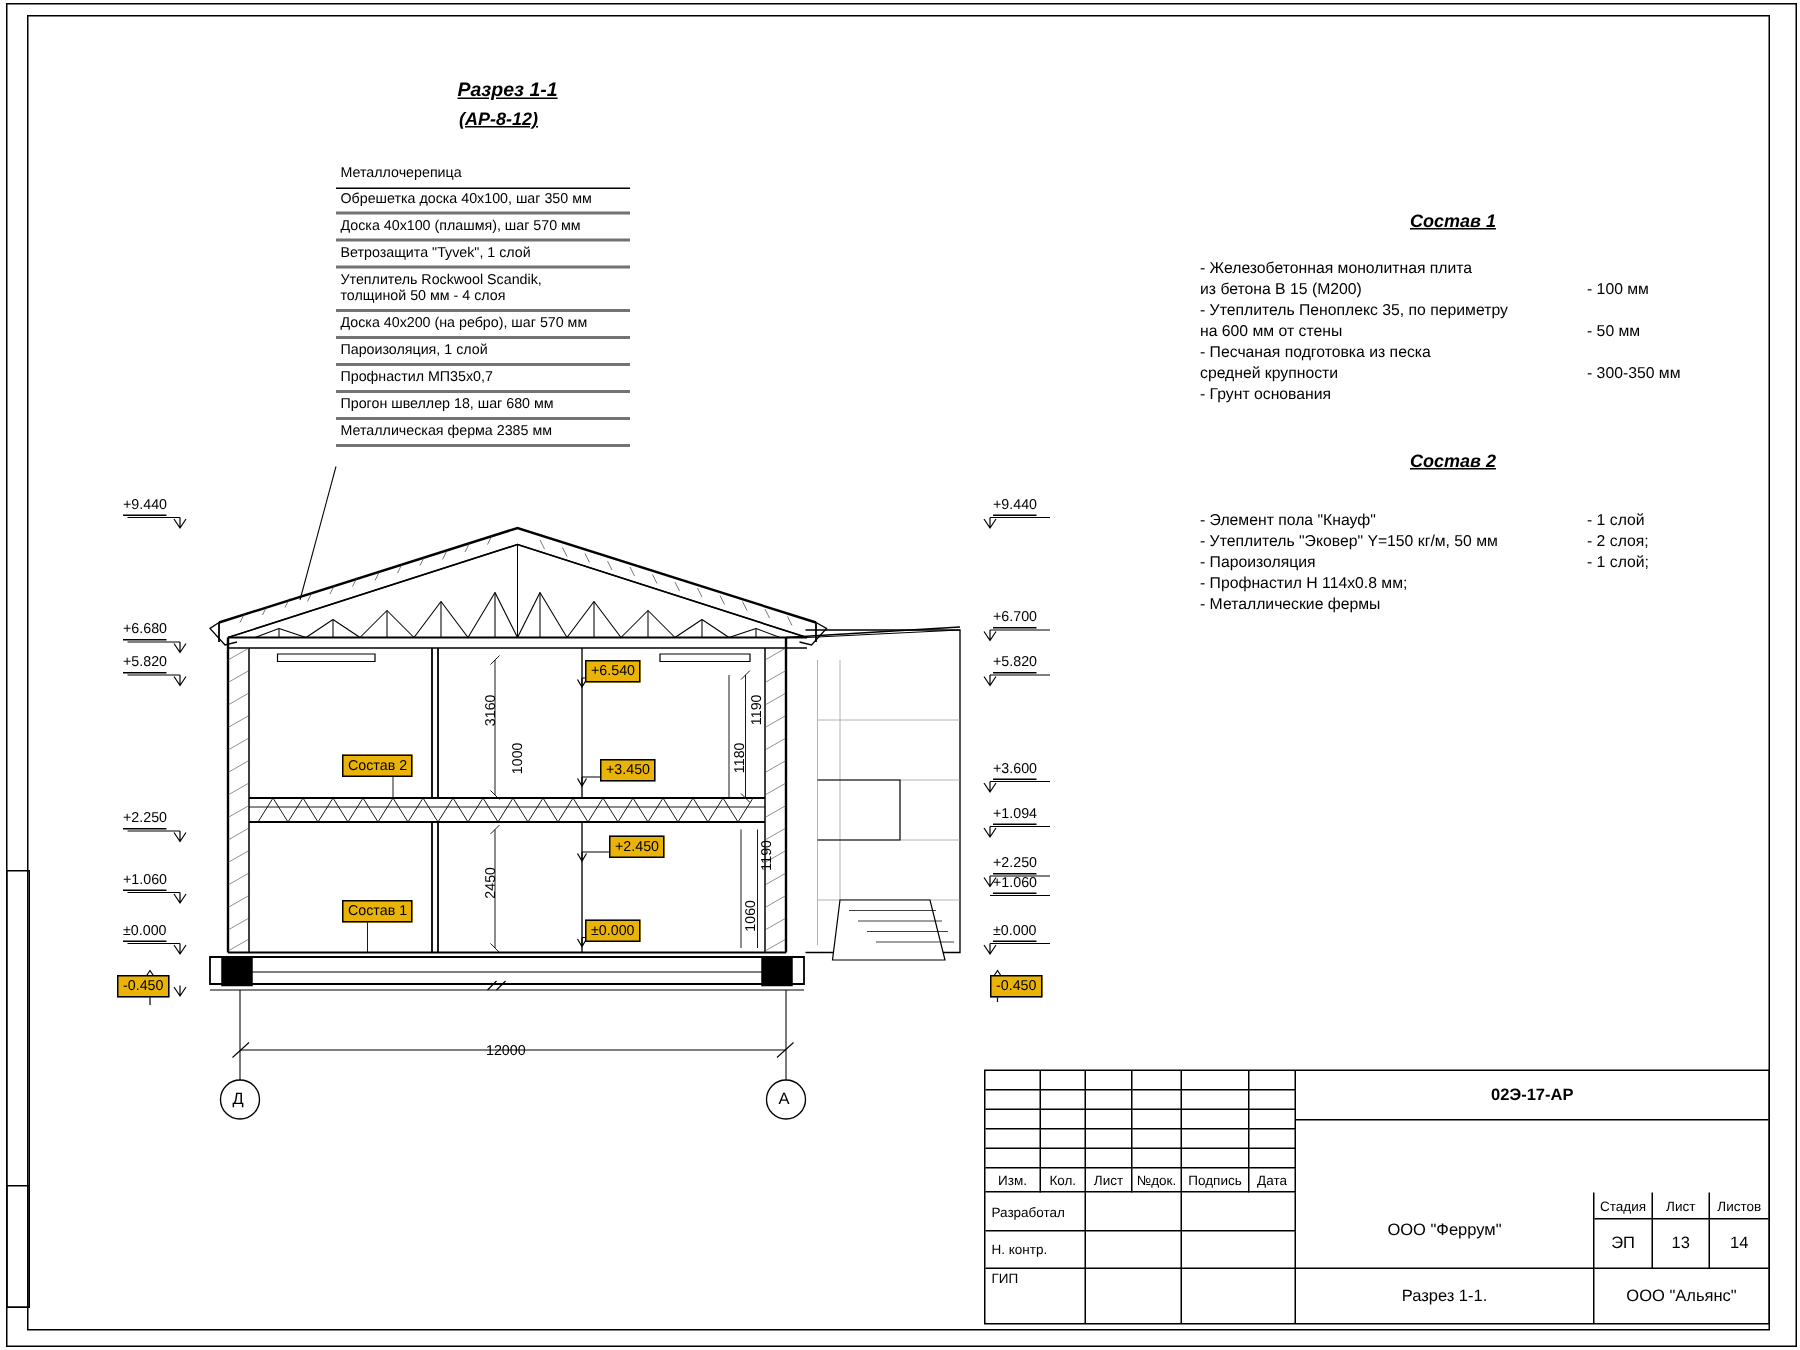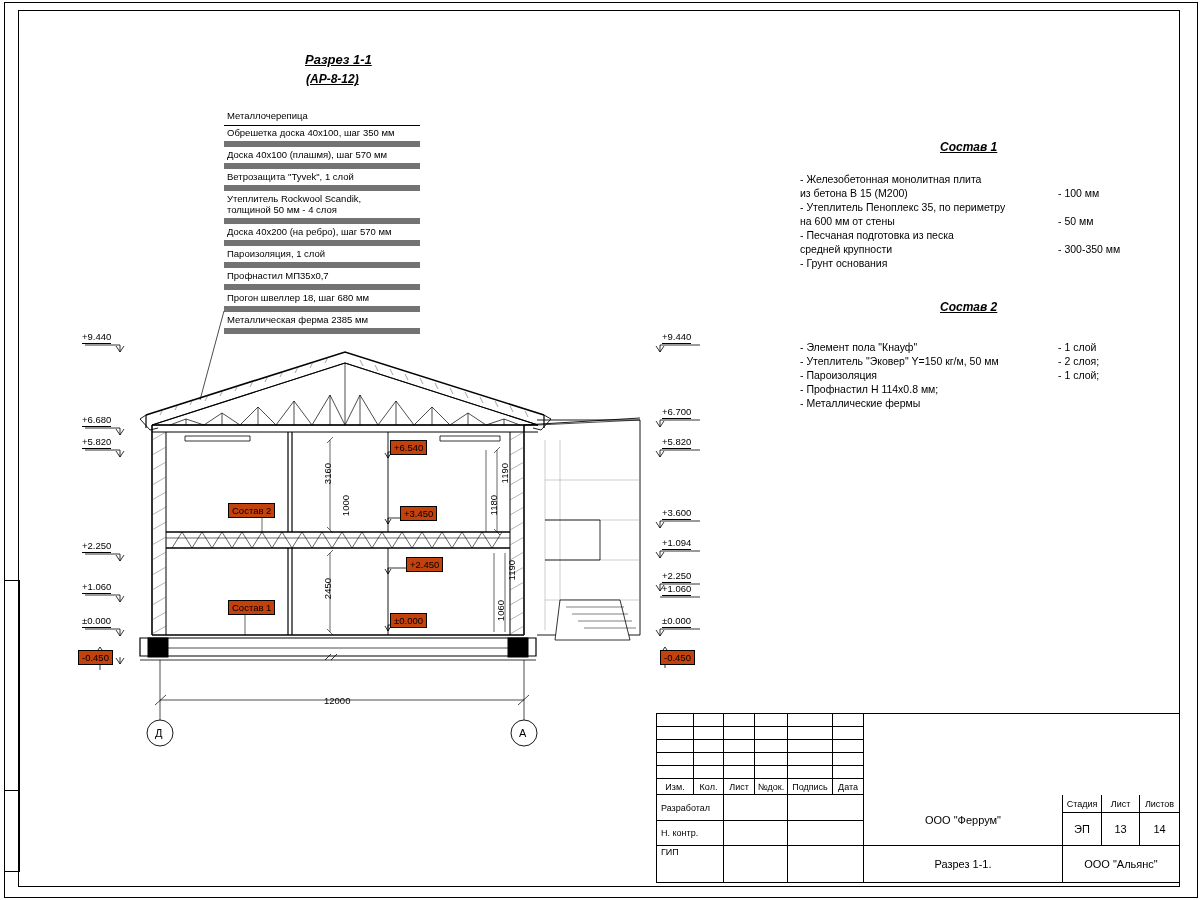--- a/index.html
+++ b/index.html
@@ -3,22 +3,22 @@
 <meta charset="utf-8">
 <style>
   html,body{margin:0;padding:0;background:#ffffff;}
   body{width:1200px;height:900px;position:relative;font-family:"Liberation Sans",sans-serif;color:#000;overflow:hidden;}
   .sheet{position:absolute;left:0;top:0;width:1200px;height:900px;border-radius:12px;}
   .frame{position:absolute;left:18px;top:10px;width:1160px;height:875px;border:1.5px solid #000;}
   .frame-outer{position:absolute;left:4px;top:2px;width:1192px;height:894px;border:1px solid #000;}
   .ttl{position:absolute;white-space:nowrap;font-style:italic;font-weight:bold;font-size:13px;text-decoration:underline;}
   .sub{position:absolute;white-space:nowrap;font-style:italic;font-weight:bold;font-size:12px;text-decoration:underline;}
   .spec-table{position:absolute;left:224px;top:108px;width:196px;}
-  .spec-row{border-bottom:6px solid #737373;font-size:9.5px;line-height:10px;padding:3px 2px 3px 3px;white-space:nowrap;}
-  .markbox{position:absolute;font-size:9.5px;white-space:nowrap;border:1px solid #000;padding:1px 3px;background:#c2410c;}
+  .spec-row{border-bottom:2px solid #737373;font-size:9.5px;line-height:10px;padding:3px 2px 3px 3px;white-space:nowrap;}
+  .markbox{position:absolute;font-size:9.5px;white-space:nowrap;border:1px solid #000;padding:1px 3px;background:#eab308;}
   .dimtxt{position:absolute;font-size:9.5px;white-space:nowrap;}
   .vert{writing-mode:vertical-rl;transform:rotate(180deg);}
   .lvl{position:absolute;font-size:9.5px;white-space:nowrap;}
   .lvl-u{border-bottom:1px solid #000;padding-bottom:1px;}
   svg{position:absolute;left:0;top:0;}
   .stamp{position:absolute;left:656px;top:713px;width:522px;height:168px;border:1.5px solid #000;font-size:9.5px;}
   .stamp div{position:absolute;}
   .cell{position:absolute;border-right:1px solid #000;border-bottom:1px solid #000;box-sizing:border-box;display:flex;align-items:center;justify-content:center;text-align:center;font-size:9px;line-height:10px;padding:0 2px;}
   .cellL{justify-content:flex-start;padding-left:4px;}
   .big{font-size:11px;}
@@ -394,20 +394,21 @@
     <div class="cell" style="left:131px;top:81px;width:76px;height:26px;"></div>
 
     <div class="cell cellL" style="left:0;top:107px;width:67px;height:25px;">Н. контр.</div>
     <div class="cell" style="left:67px;top:107px;width:64px;height:25px;"></div>
     <div class="cell" style="left:131px;top:107px;width:76px;height:25px;"></div>
 
     <div class="cell cellL" style="left:0;top:132px;width:67px;height:36px;border-bottom:none;align-items:flex-start;padding-top:1px;">ГИП</div>
     <div class="cell" style="left:67px;top:132px;width:64px;height:36px;border-bottom:none;"></div>
     <div class="cell" style="left:131px;top:132px;width:76px;height:36px;border-bottom:none;"></div>
 
+    <div class="cell big" style="left:207px;top:0;width:315px;height:33px;border-right:none;font-weight:bold;">02Э-17-АР</div>
 
 
     <div class="cell big" style="left:207px;top:81px;width:199px;height:51px;">ООО "Феррум"</div>
 
     <div class="cell" style="left:406px;top:81px;width:39px;height:18px;">Стадия</div>
     <div class="cell" style="left:445px;top:81px;width:38px;height:18px;">Лист</div>
     <div class="cell" style="left:483px;top:81px;width:39px;height:18px;border-right:none;">Листов</div>
 
     <div class="cell big" style="left:406px;top:99px;width:39px;height:33px;">ЭП</div>
     <div class="cell big" style="left:445px;top:99px;width:38px;height:33px;">13</div>

